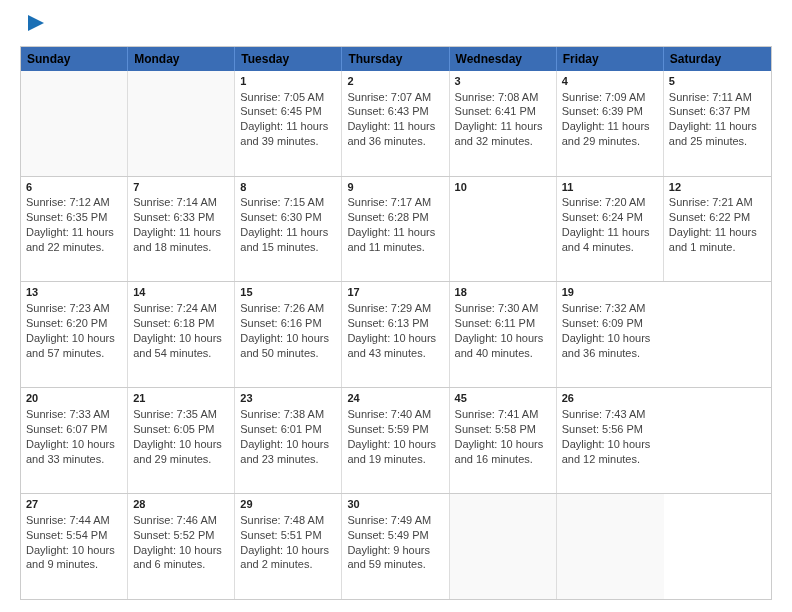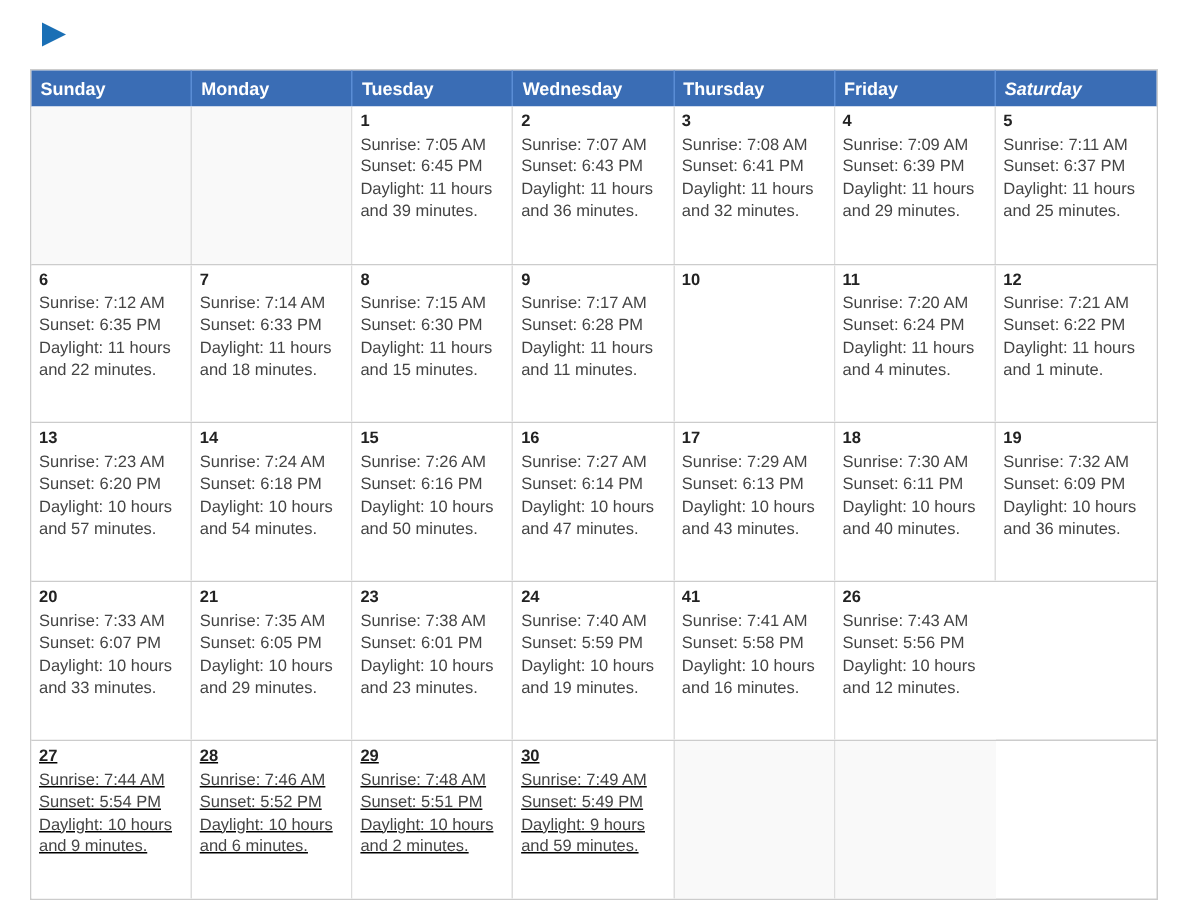--- a/index.html
+++ b/index.html
@@ -53,40 +53,40 @@
       display: flex;
       flex-direction: column;
       border: 1px solid #ccc;
     }
     .cal-header {
       display: grid;
       grid-template-columns: repeat(7, 1fr);
       background: #3a6db5;
     }
     .cal-header-cell {
-      color: #ffffff;
+      color: #000000;
       font-size: 12px;
       font-weight: bold;
       padding: 5px 6px;
       text-align: left;
       border-right: 1px solid #5a8dd5;
     }
-    .cal-header-cell:last-child { border-right: none; font-style: italic; }
+    .cal-header-cell:last-child { border-right: none; }
     .cal-body {
       flex: 1;
       display: flex;
       flex-direction: column;
     }
     .cal-row {
       display: grid;
       grid-template-columns: repeat(7, 1fr);
       flex: 1;
       border-bottom: 1px solid #ccc;
     }
-    .cal-row:last-child { border-bottom: none; text-decoration: underline; }
+    .cal-row:last-child { border-bottom: none; }
     .cal-cell {
       border-right: 1px solid #ddd;
       padding: 3px 5px;
       font-size: 9.5px;
       color: #333;
       line-height: 1.35;
       vertical-align: top;
       background: #fff;
       min-height: 0;
     }
@@ -124,22 +124,22 @@
       <div class="month-title"></div>
       <div class="location"></div>
     </div>
   </div>
 
   <div class="calendar">
     <div class="cal-header" id="cal-header">
         <div class="cal-header-cell">Sunday</div>
         <div class="cal-header-cell">Monday</div>
         <div class="cal-header-cell">Tuesday</div>
+        <div class="cal-header-cell">Thursday</div>
         <div class="cal-header-cell">Wednesday</div>
-        <div class="cal-header-cell">Thursday</div>
         <div class="cal-header-cell">Friday</div>
         <div class="cal-header-cell">Saturday</div>
       </div>
     <div class="cal-body" id="cal-body">
         <div class="cal-row">
           <div class="cal-cell empty"></div>
           <div class="cal-cell empty"></div>
           <div class="cal-cell"><span class="day-num">1</span><span class="info">Sunrise: 7:05 AM<br>Sunset: 6:45 PM<br>Daylight: 11 hours and 39 minutes.</span></div>
           <div class="cal-cell"><span class="day-num">2</span><span class="info">Sunrise: 7:07 AM<br>Sunset: 6:43 PM<br>Daylight: 11 hours and 36 minutes.</span></div>
           <div class="cal-cell"><span class="day-num">3</span><span class="info">Sunrise: 7:08 AM<br>Sunset: 6:41 PM<br>Daylight: 11 hours and 32 minutes.</span></div>
@@ -152,31 +152,30 @@
           <div class="cal-cell"><span class="day-num">8</span><span class="info">Sunrise: 7:15 AM<br>Sunset: 6:30 PM<br>Daylight: 11 hours and 15 minutes.</span></div>
           <div class="cal-cell"><span class="day-num">9</span><span class="info">Sunrise: 7:17 AM<br>Sunset: 6:28 PM<br>Daylight: 11 hours and 11 minutes.</span></div>
           <div class="cal-cell"><span class="day-num">10</span></div>
           <div class="cal-cell"><span class="day-num">11</span><span class="info">Sunrise: 7:20 AM<br>Sunset: 6:24 PM<br>Daylight: 11 hours and 4 minutes.</span></div>
           <div class="cal-cell"><span class="day-num">12</span><span class="info">Sunrise: 7:21 AM<br>Sunset: 6:22 PM<br>Daylight: 11 hours and 1 minute.</span></div>
         </div>
         <div class="cal-row">
           <div class="cal-cell"><span class="day-num">13</span><span class="info">Sunrise: 7:23 AM<br>Sunset: 6:20 PM<br>Daylight: 10 hours and 57 minutes.</span></div>
           <div class="cal-cell"><span class="day-num">14</span><span class="info">Sunrise: 7:24 AM<br>Sunset: 6:18 PM<br>Daylight: 10 hours and 54 minutes.</span></div>
           <div class="cal-cell"><span class="day-num">15</span><span class="info">Sunrise: 7:26 AM<br>Sunset: 6:16 PM<br>Daylight: 10 hours and 50 minutes.</span></div>
-          <div class="cal-cell"><span class="day-num">16</span><span class="info">Sunrise: 7:27 AM<br>Sunset: 6:14 PM<br>Daylight: 10 hours and 47 minutes.</span></div>
           <div class="cal-cell"><span class="day-num">17</span><span class="info">Sunrise: 7:29 AM<br>Sunset: 6:13 PM<br>Daylight: 10 hours and 43 minutes.</span></div>
           <div class="cal-cell"><span class="day-num">18</span><span class="info">Sunrise: 7:30 AM<br>Sunset: 6:11 PM<br>Daylight: 10 hours and 40 minutes.</span></div>
           <div class="cal-cell"><span class="day-num">19</span><span class="info">Sunrise: 7:32 AM<br>Sunset: 6:09 PM<br>Daylight: 10 hours and 36 minutes.</span></div>
         </div>
         <div class="cal-row">
           <div class="cal-cell"><span class="day-num">20</span><span class="info">Sunrise: 7:33 AM<br>Sunset: 6:07 PM<br>Daylight: 10 hours and 33 minutes.</span></div>
           <div class="cal-cell"><span class="day-num">21</span><span class="info">Sunrise: 7:35 AM<br>Sunset: 6:05 PM<br>Daylight: 10 hours and 29 minutes.</span></div>
           <div class="cal-cell"><span class="day-num">23</span><span class="info">Sunrise: 7:38 AM<br>Sunset: 6:01 PM<br>Daylight: 10 hours and 23 minutes.</span></div>
           <div class="cal-cell"><span class="day-num">24</span><span class="info">Sunrise: 7:40 AM<br>Sunset: 5:59 PM<br>Daylight: 10 hours and 19 minutes.</span></div>
-          <div class="cal-cell"><span class="day-num">41</span><span class="info">Sunrise: 7:41 AM<br>Sunset: 5:58 PM<br>Daylight: 10 hours and 16 minutes.</span></div>
+          <div class="cal-cell"><span class="day-num">45</span><span class="info">Sunrise: 7:41 AM<br>Sunset: 5:58 PM<br>Daylight: 10 hours and 16 minutes.</span></div>
           <div class="cal-cell"><span class="day-num">26</span><span class="info">Sunrise: 7:43 AM<br>Sunset: 5:56 PM<br>Daylight: 10 hours and 12 minutes.</span></div>
         </div>
         <div class="cal-row">
           <div class="cal-cell"><span class="day-num">27</span><span class="info">Sunrise: 7:44 AM<br>Sunset: 5:54 PM<br>Daylight: 10 hours and 9 minutes.</span></div>
           <div class="cal-cell"><span class="day-num">28</span><span class="info">Sunrise: 7:46 AM<br>Sunset: 5:52 PM<br>Daylight: 10 hours and 6 minutes.</span></div>
           <div class="cal-cell"><span class="day-num">29</span><span class="info">Sunrise: 7:48 AM<br>Sunset: 5:51 PM<br>Daylight: 10 hours and 2 minutes.</span></div>
           <div class="cal-cell"><span class="day-num">30</span><span class="info">Sunrise: 7:49 AM<br>Sunset: 5:49 PM<br>Daylight: 9 hours and 59 minutes.</span></div>
           <div class="cal-cell empty"></div>
           <div class="cal-cell empty"></div>
         </div>

